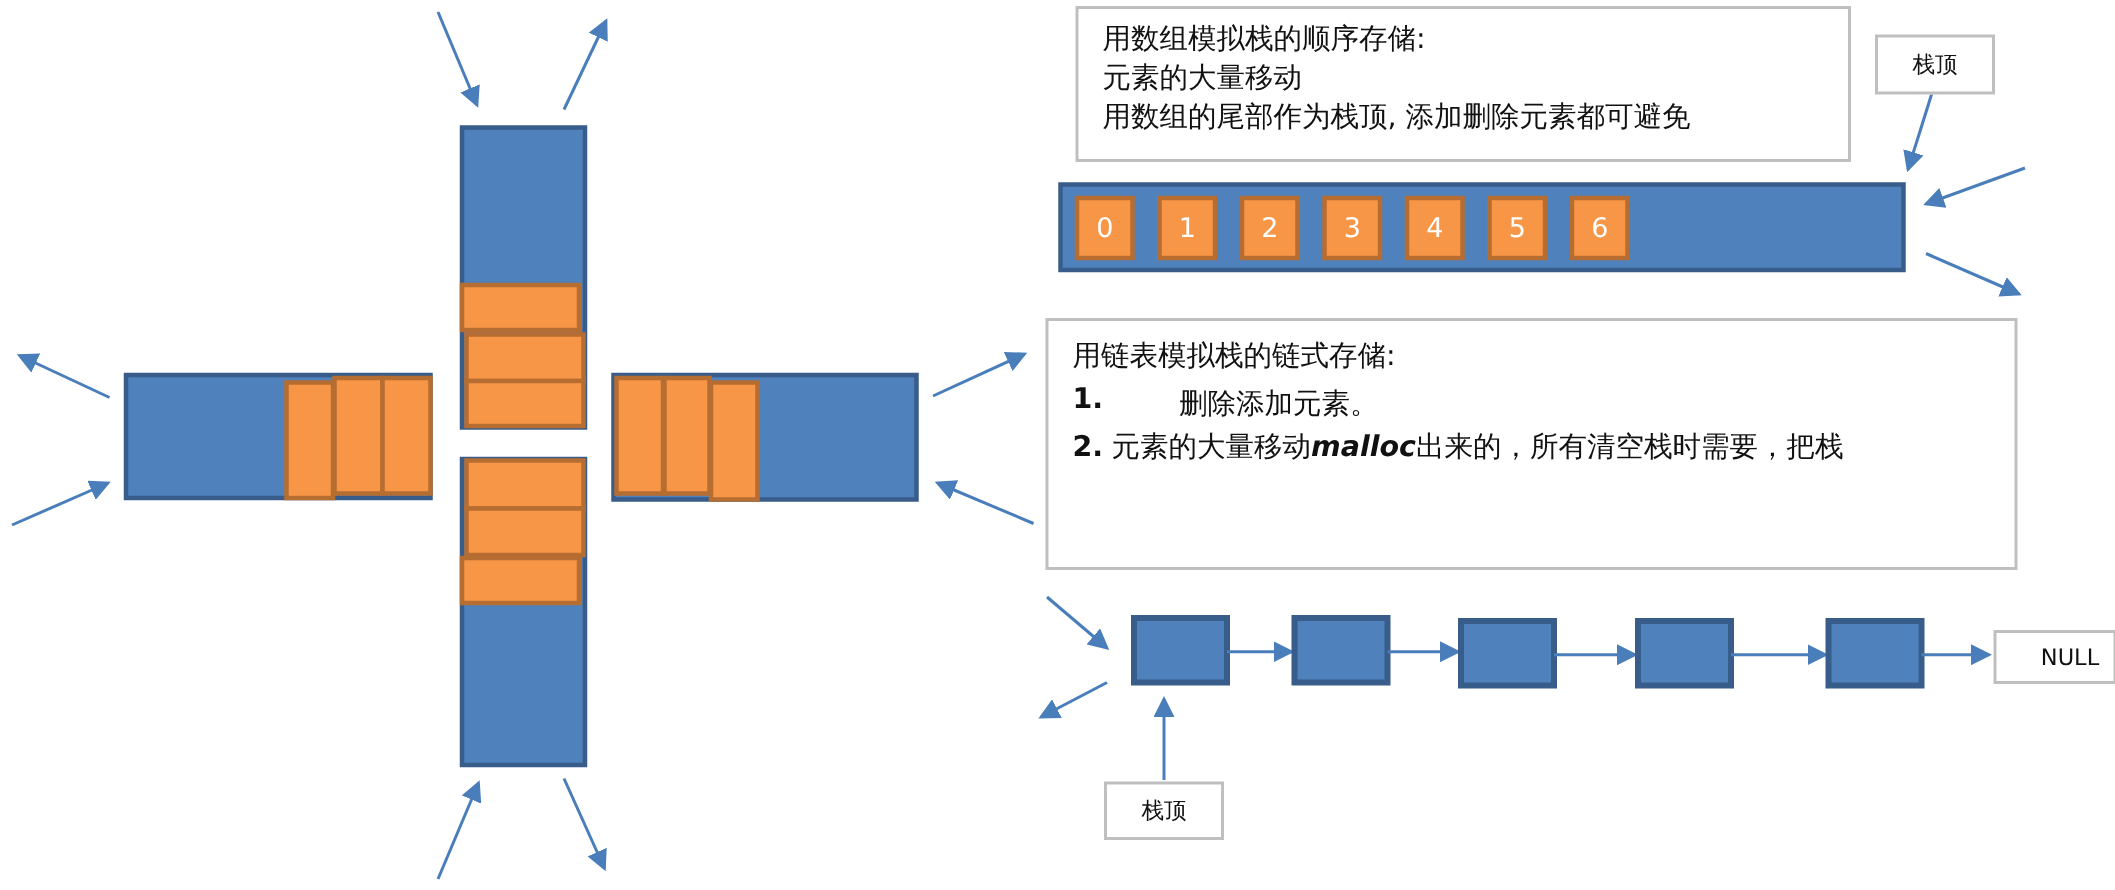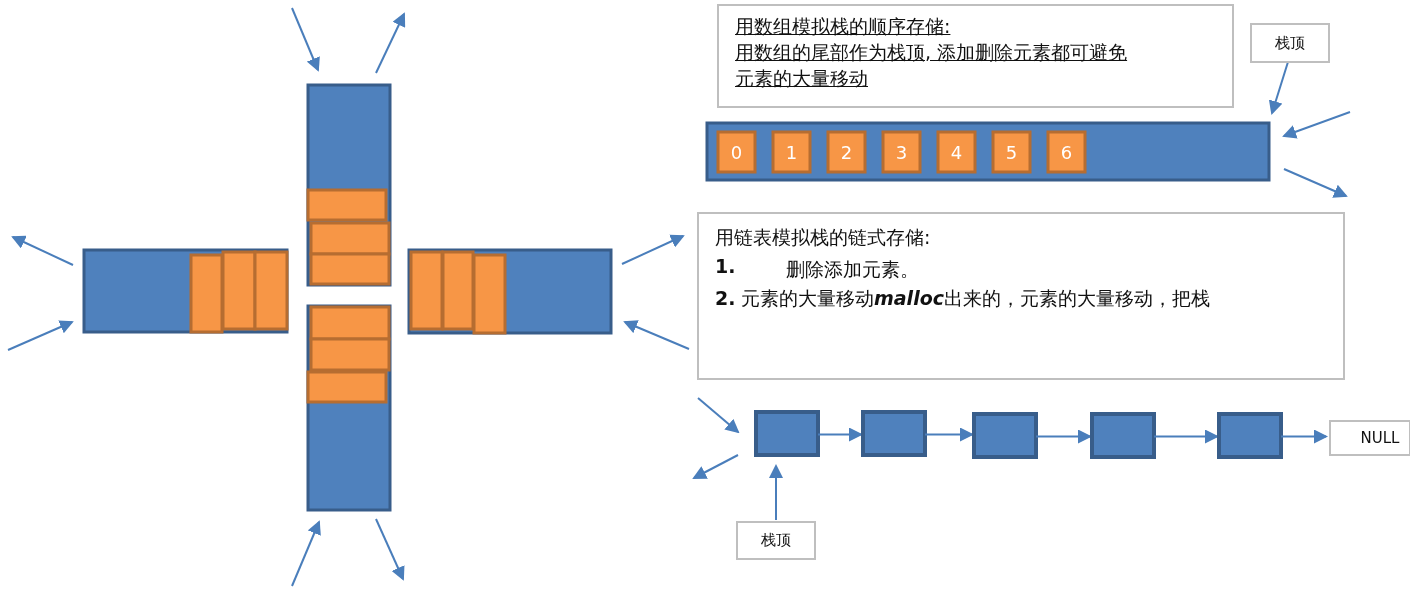--- a/index.html
+++ b/index.html
@@ -98,42 +98,42 @@
       <rect x="1219" y="414" width="62" height="43" fill="#4f81bd" stroke="#385d8a" stroke-width="4"></rect>
       <line x1="1281" y1="436.5" x2="1326" y2="436.5" stroke="#4a7ebb" stroke-width="2" marker-end="url(#ahs)"></line>
     </g>
   <g stroke="#4a7ebb" stroke-width="2" fill="none">
     <line x1="698" y1="398" x2="738" y2="432" marker-end="url(#ahs)"></line>
     <line x1="738" y1="455" x2="694" y2="478" marker-end="url(#ahs)"></line>
     <line x1="776" y1="520" x2="776" y2="466" marker-end="url(#ahs)"></line>
   </g>
 </svg>
 
-<div class="textbox" style="left:717px; top:4px; width:517px; height:104px; padding:7px 0 0 16px;text-decoration:underline;">
+<div class="textbox" style="left:717px; top:4px; width:517px; height:104px; padding:7px 0 0 16px;">
   <div>用数组模拟栈的顺序存储:</div>
+  <div>元素的大量移动</div>
   <div>用数组的尾部作为栈顶, 添加删除元素都可避免</div>
-  <div>元素的大量移动</div>
 </div>
 
 <div class="label-box" style="left:1250px; top:23px; width:80px; height:40px;">
   <span>栈顶</span>
 </div>
 
 <div class="textbox" style="left:697px; top:212px; width:648px; height:168px; padding:10px 0 0 16px;">
   <div>用链表模拟栈的链式存储:</div>
   <div class="li" style="margin-top:3px;">
     <span class="num">1.</span>
     <span class="txt">
       <div style="padding-left:8px; margin-top:3px;margin-left:43px;">删除添加元素。</div>
     </span>
   </div>
   <div class="li" style="margin-top:3px;">
     <span class="num">2.</span>
     <span class="txt">
-      <div style="padding-left:6px;"><span>元素的大量移动</span><span class="bold-inline">malloc</span><span>出来的，元素的大量移动，把栈</span></div>
+      <div style="padding-left:6px;"><span>元素的大量移动</span><span class="bold-inline">malloc</span><span>出来的，所有清空栈时需要，把栈</span></div>
     </span>
   </div>
 </div>
 
 <div class="label-box" style="left:1329px; top:420px; width:82px; height:36px;padding-left:20px;">
   <span>NULL</span>
 </div>
 
 <div class="label-box" style="left:736px; top:521px; width:80px; height:39px;">
   <span>栈顶</span>

